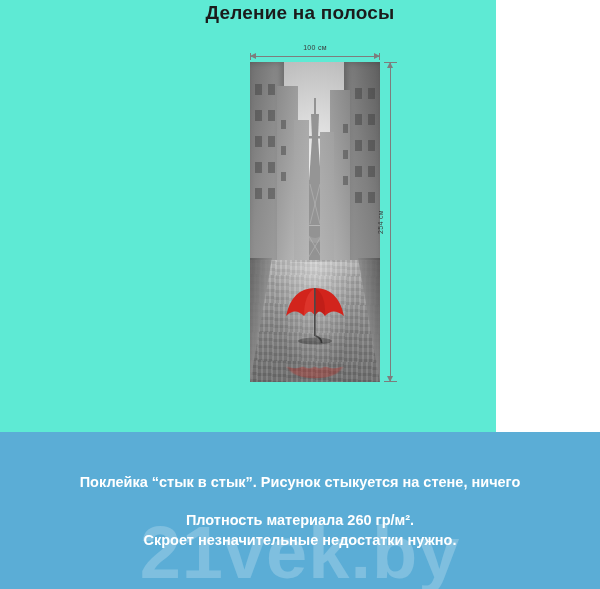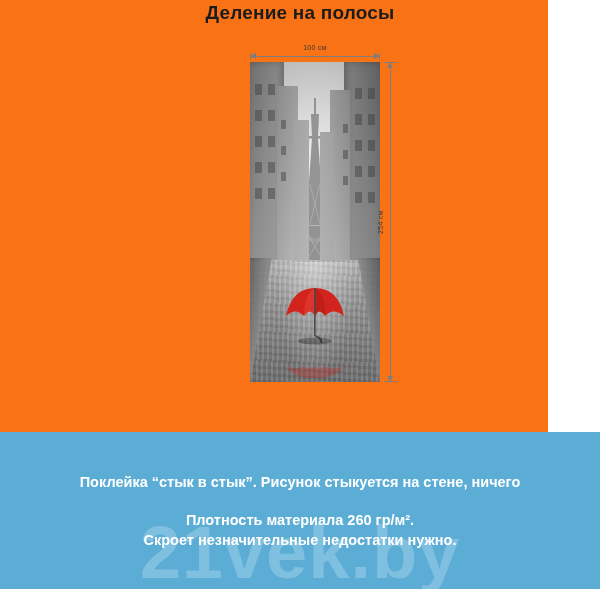--- a/index.html
+++ b/index.html
@@ -5,22 +5,22 @@
   * { box-sizing: border-box; }
   html, body {
     margin: 0; padding: 0;
     width: 600px; height: 589px;
     background: #ffffff;
     font-family: "Liberation Sans", sans-serif;
     overflow: hidden;
   }
   .page {
     position: relative;
-    width: 548px; height: 589px;
-    background: #f97316;
+    width: 496px; height: 589px;
+    background: #5eead4;
   }
 
   
   .title {
     position: absolute;
     top: 2px; left: 0; width: 600px;
     text-align: center;
     font-size: 19px;
     font-weight: bold;
     color: #1b1b1b;

